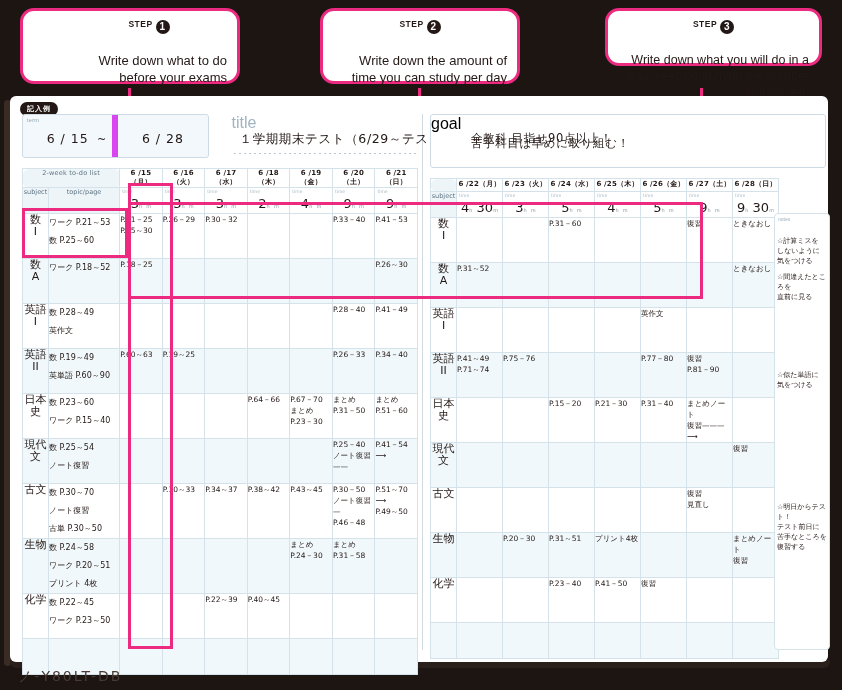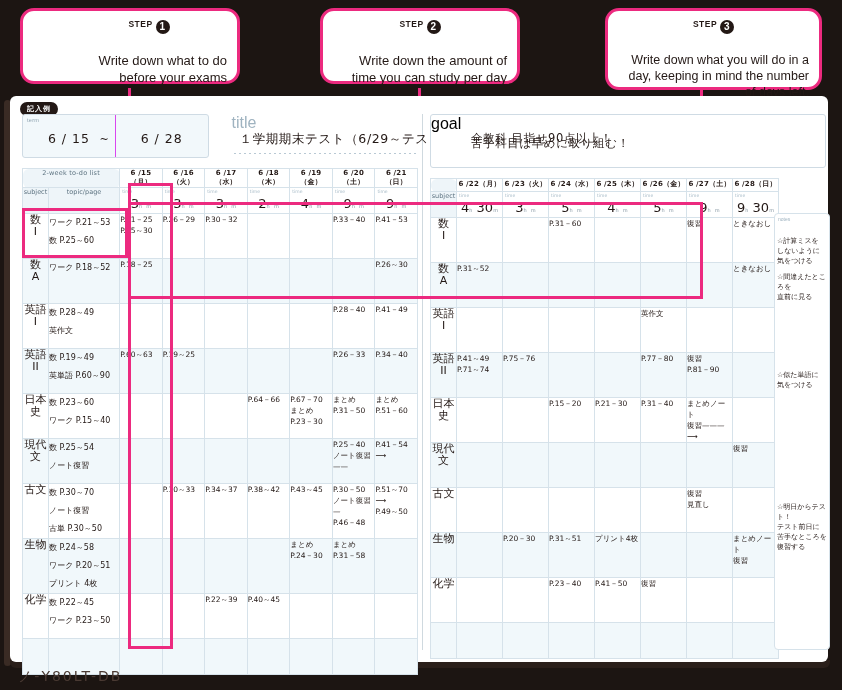--- a/index.html
+++ b/index.html
@@ -12,21 +12,21 @@
 
   
   .steps { position:absolute; left:0; top:0; width:842px; height:96px; }
   .step-box {
     position:absolute; top:8px;
     background:#fff; border:3px solid #ec2a7f; border-radius:14px;
     padding:6px 10px 8px 10px;
   }
   .step-box.s1 { left:20px;  width:220px; height:76px;padding-left:48px; }
   .step-box.s2 { left:320px; width:200px; height:76px; }
-  .step-box.s3 { left:605px; width:217px; height:82px; }
+  .step-box.s3 { left:605px; width:217px; height:58px; }
   .step-head { text-align:center; font-size:8.5px; font-weight:bold; letter-spacing:.5px; color:#231815; line-height:14px; }
   .step-head .num {
     display:inline-block; width:14px; height:14px; border-radius:50%;
     background:#231815; color:#fff; font-size:10px; line-height:14px; text-align:center;
     margin-left:3px; vertical-align:-3px; font-weight:bold;
   }
   .step-text { font-size:13px; line-height:17px; color:#231815; text-align:right; margin-top:18px; }
   .step-box.s3 .step-text { font-size:12.5px; line-height:16px; }
 
   
@@ -55,21 +55,21 @@
   .fieldrow { display:flex; height:44px; margin:0 4px; }
   .fld {
     position:relative; border:1px solid #cfdbe4; background:#f2f8fb;
     border-radius:3px; height:44px;
   }
   .fld .lbl {
     position:absolute; left:4px; top:2px; font-size:5.5px; color:#8fa3b0; letter-spacing:.3px;
   }
   .term-wrap { width:196px; display:flex; }
   .term-a, .term-b { flex:1; position:relative; }
-  .term-a { border-right:1px solid #d946ef; }
+  .term-a { border-right:6px solid #d946ef; }
   .hand {
     font-family:"DejaVu Sans",sans-serif; color:#231815;
   }
   .term-val {
     position:absolute; left:0; right:0; top:16px; text-align:center;
     font-size:12.5px; letter-spacing:1px;
   }
   .term-dash { position:absolute; right:6px; top:18px; font-size:11px; color:#231815; }
 
   .title-fld {

